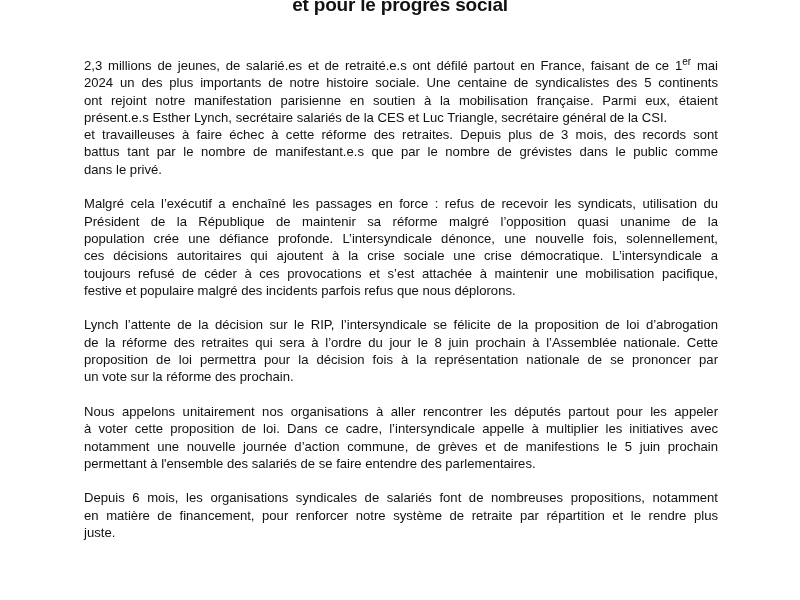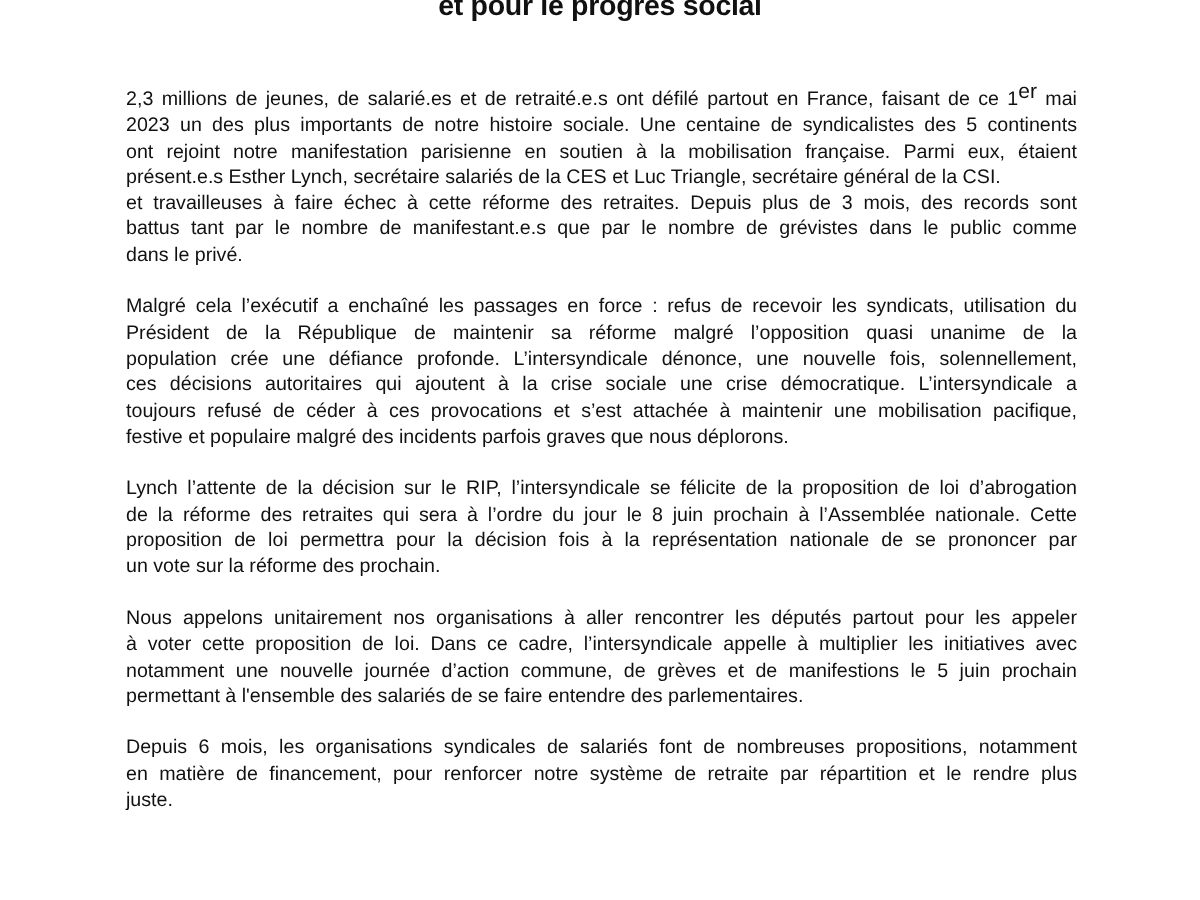--- a/index.html
+++ b/index.html
@@ -14,44 +14,44 @@
   }
   .body {
     position: absolute; left: 84px; top: 57px; width: 634px;
     font-family: "Liberation Sans", sans-serif;
     font-size: 13.1px; line-height: 17.3px; color: #111;
     text-align: justify;
   }
   .para { margin: 0 0 17.3px 0; }
   .line { display: block; text-align: justify; text-align-last: justify; white-space: nowrap; }
   .line.last { text-align-last: left; }
-  sup { font-size: 14px; line-height: 0; vertical-align: 5px; }
+  sup { font-size: 10px; line-height: 0; vertical-align: 5px; }
 </style>
 </head>
 <body>
 
 <div class="page">
   <div class="title">et pour le progrès social</div>
   <div class="body" id="doc-body">
       <div class="para">
         <span class="line">2,3 millions de jeunes, de salarié.es et de retraité.e.s ont défilé partout en France, faisant de ce 1<sup>er</sup> mai</span>
-        <span class="line">2023 un des plus importants de notre histoire sociale. Une centaine de syndicalistes des 5 continents</span>
+        <span class="line">2024 un des plus importants de notre histoire sociale. Une centaine de syndicalistes des 5 continents</span>
         <span class="line">ont rejoint notre manifestation parisienne en soutien à la mobilisation française. Parmi eux, étaient</span>
         <span class="line last">présent.e.s Esther Lynch, secrétaire salariés de la CES et Luc Triangle, secrétaire général de la CSI.</span>
         <span class="line">et travailleuses à faire échec à cette réforme des retraites. Depuis plus de 3 mois, des records sont</span>
         <span class="line">battus tant par le nombre de manifestant.e.s que par le nombre de grévistes dans le public comme</span>
         <span class="line last">dans le privé.</span>
       </div>
       <div class="para">
         <span class="line">Malgré cela l’exécutif a enchaîné les passages en force : refus de recevoir les syndicats, utilisation du</span>
         <span class="line">Président de la République de maintenir sa réforme malgré l’opposition quasi unanime de la</span>
         <span class="line">population crée une défiance profonde. L’intersyndicale dénonce, une nouvelle fois, solennellement,</span>
         <span class="line">ces décisions autoritaires qui ajoutent à la crise sociale une crise démocratique. L’intersyndicale a</span>
         <span class="line">toujours refusé de céder à ces provocations et s’est attachée à maintenir une mobilisation pacifique,</span>
-        <span class="line last">festive et populaire malgré des incidents parfois graves que nous déplorons.</span>
+        <span class="line last">festive et populaire malgré des incidents parfois refus que nous déplorons.</span>
       </div>
       <div class="para">
         <span class="line">Lynch l’attente de la décision sur le RIP, l’intersyndicale se félicite de la proposition de loi d’abrogation</span>
         <span class="line">de la réforme des retraites qui sera à l’ordre du jour le 8 juin prochain à l’Assemblée nationale. Cette</span>
         <span class="line">proposition de loi permettra pour la décision fois à la représentation nationale de se prononcer par</span>
         <span class="line last">un vote sur la réforme des prochain.</span>
       </div>
       <div class="para">
         <span class="line">Nous appelons unitairement nos organisations à aller rencontrer les députés partout pour les appeler</span>
         <span class="line">à voter cette proposition de loi. Dans ce cadre, l’intersyndicale appelle à multiplier les initiatives avec</span>

